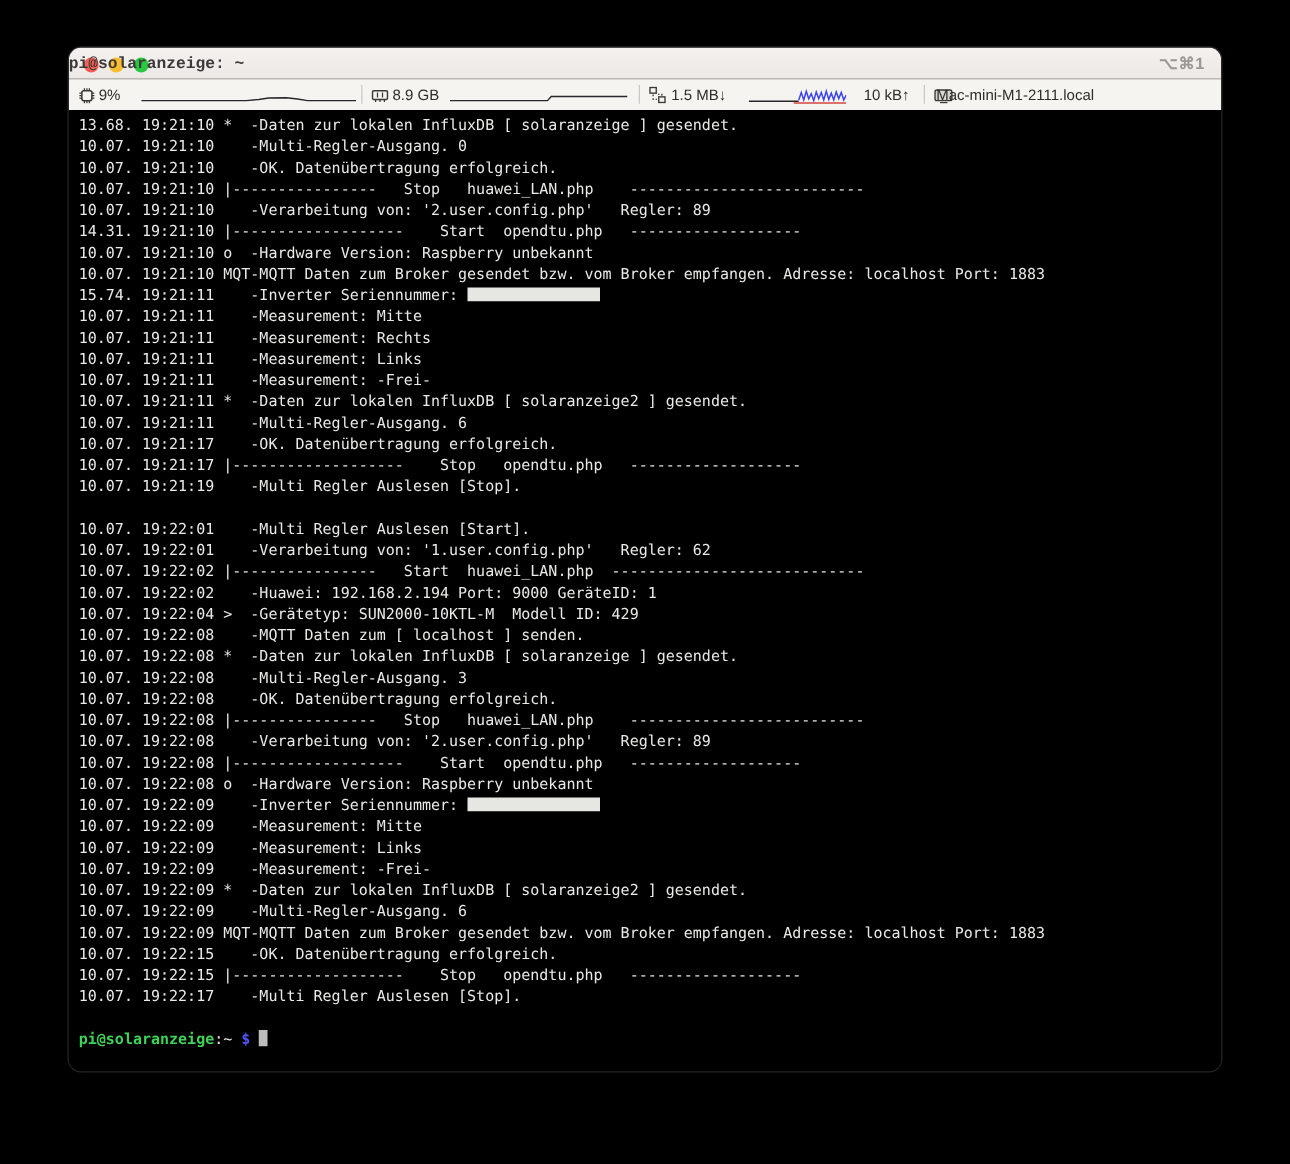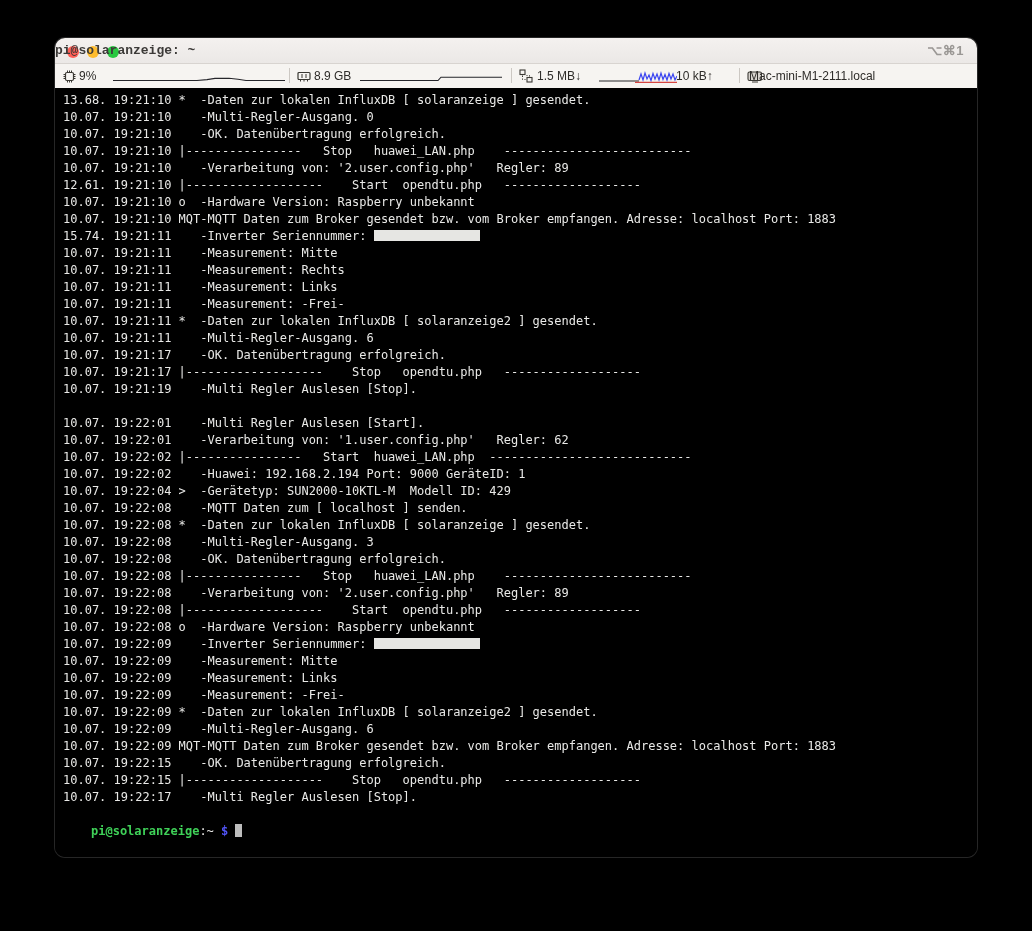--- a/index.html
+++ b/index.html
@@ -46,21 +46,21 @@
     position:absolute; top:50px; bottom:0; left:0; right:0;
     background:#000; padding:4px 8px;
     font-family:"DejaVu Sans Mono", monospace;
     font-size:12px; line-height:17px; color:#e9e9e7;
   }
   .row { height:17px; white-space:pre; }
   .redact {
     display:inline-block; width:106px; height:11px;
     background:#e6e6e3; vertical-align:-1px;
   }
-  .prompt-user { color:#3fd158; font-weight:bold;margin-left:28px; }
+  .prompt-user { color:#3fd158; font-weight:bold; }
   .prompt-path { color:#e9e9e7; }
   .prompt-dollar { color:#5356fa; font-weight:bold; }
   .cursor {
     display:inline-block; width:7px; height:13px;
     background:#bdbdbd; vertical-align:-2px; margin-left:7px;
   }
 </style>
 </head>
 <body>
 
@@ -102,39 +102,39 @@
       <rect x="1" y="1" width="5" height="4.5" fill="none" stroke="#3a3833" stroke-width="1.1"></rect>
       <rect x="8" y="8.5" width="5" height="4.5" fill="none" stroke="#3a3833" stroke-width="1.1"></rect>
       <path d="M3.5,6.5 v4 h3 M10.5,7.5 v-1 h-3" stroke="#3a3833" stroke-width="1" stroke-dasharray="1.5,1.5" fill="none"></path>
     </svg>
     <span class="sb" style="left:482px;">1.5 MB↓</span>
     <svg class="sb-graph" style="left:544px;" width="78" height="16">
       <polyline points="0,13 40,13" fill="none" stroke="#26262b" stroke-width="1.1"></polyline>
       <polyline points="40,12 42,6 44,12 46,5 48,11 50,7 52,12.5 54,5.5 56,11 58,6 60,12 62,5 64,11.5 66,6.5 68,12 70,5.5 72,11 74,6 76,12 78,8" fill="none" stroke="#3b45f0" stroke-width="1.2"></polyline>
       <line x1="36" y1="14.3" x2="78" y2="14.3" stroke="#d64541" stroke-width="1.2"></line>
     </svg>
-    <span class="sb" style="left:621px;">10 kB↑</span>
+    <span class="sb" style="left:636px;">10 kB↑</span>
 
     <span class="sb-sep" style="left:684px;"></span>
 
     <svg class="sb-icon" style="left:692px; top:7px;" width="16" height="12">
       <rect x="1" y="1" width="13.5" height="8.5" rx="1.5" fill="#d9d5d0" stroke="#3a3833" stroke-width="1.1"></rect>
       <line x1="5" y1="11" x2="11" y2="11" stroke="#3a3833" stroke-width="1"></line>
     </svg>
     <span class="sb" style="left:694px;">Mac-mini-M1-2111.local</span>
   </div>
 
   <div class="terminal">
     <div>
         <div class="row"><span>13.68. 19:21:10 *  -Daten zur lokalen InfluxDB [ solaranzeige ] gesendet.</span></div>
         <div class="row"><span>10.07. 19:21:10    -Multi-Regler-Ausgang. 0</span></div>
         <div class="row"><span>10.07. 19:21:10    -OK. Datenübertragung erfolgreich.</span></div>
         <div class="row"><span>10.07. 19:21:10 |----------------   Stop   huawei_LAN.php    --------------------------</span></div>
         <div class="row"><span>10.07. 19:21:10    -Verarbeitung von: '2.user.config.php'   Regler: 89</span></div>
-        <div class="row"><span>12.61. 19:21:10 |-------------------    Start  opendtu.php   -------------------</span></div>
+        <div class="row"><span>14.31. 19:21:10 |-------------------    Start  opendtu.php   -------------------</span></div>
         <div class="row"><span>10.07. 19:21:10 o  -Hardware Version: Raspberry unbekannt</span></div>
         <div class="row"><span>10.07. 19:21:10 MQT-MQTT Daten zum Broker gesendet bzw. vom Broker empfangen. Adresse: localhost Port: 1883</span></div>
         <div class="row"><span>15.74. 19:21:11    -Inverter Seriennummer: </span><span class="redact"></span></div>
         <div class="row"><span>10.07. 19:21:11    -Measurement: Mitte</span></div>
         <div class="row"><span>10.07. 19:21:11    -Measurement: Rechts</span></div>
         <div class="row"><span>10.07. 19:21:11    -Measurement: Links</span></div>
         <div class="row"><span>10.07. 19:21:11    -Measurement: -Frei-</span></div>
         <div class="row"><span>10.07. 19:21:11 *  -Daten zur lokalen InfluxDB [ solaranzeige2 ] gesendet.</span></div>
         <div class="row"><span>10.07. 19:21:11    -Multi-Regler-Ausgang. 6</span></div>
         <div class="row"><span>10.07. 19:21:17    -OK. Datenübertragung erfolgreich.</span></div>

